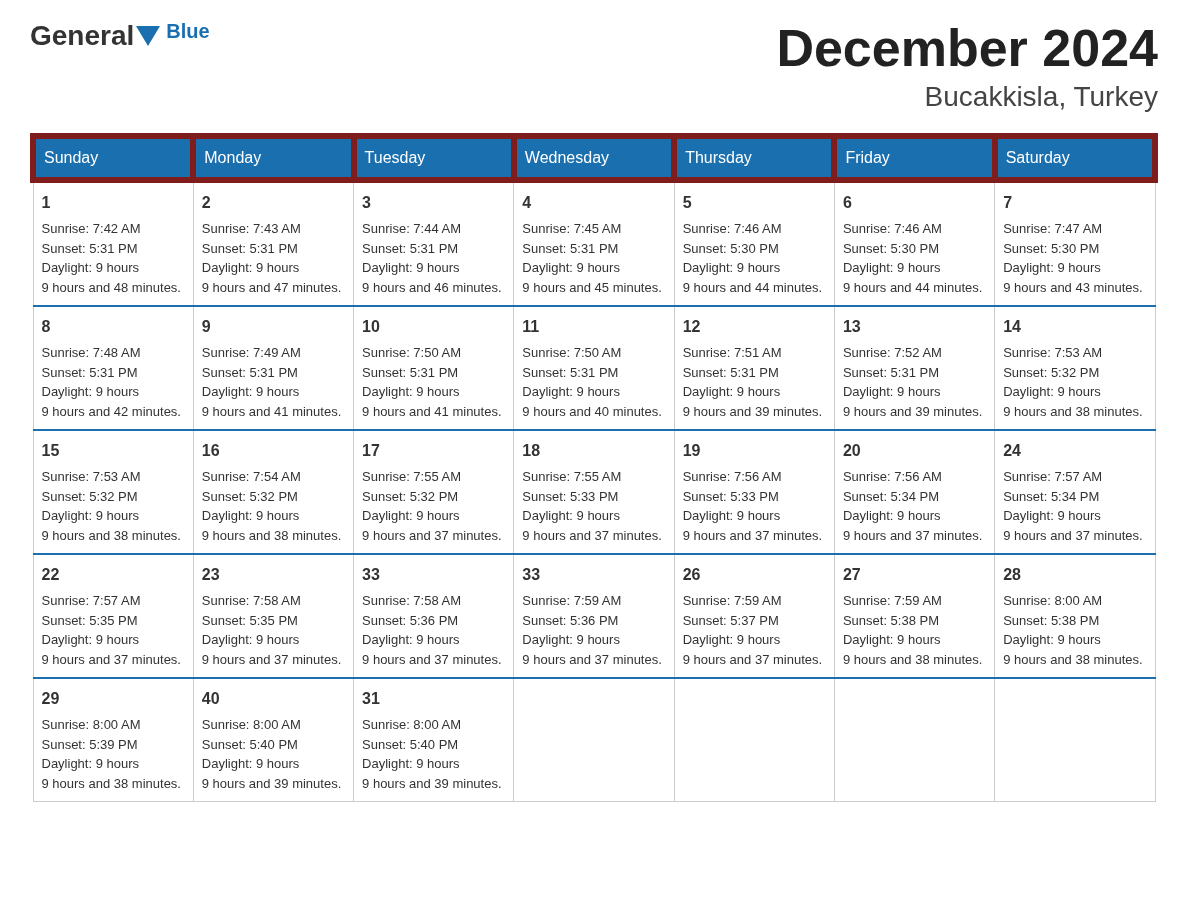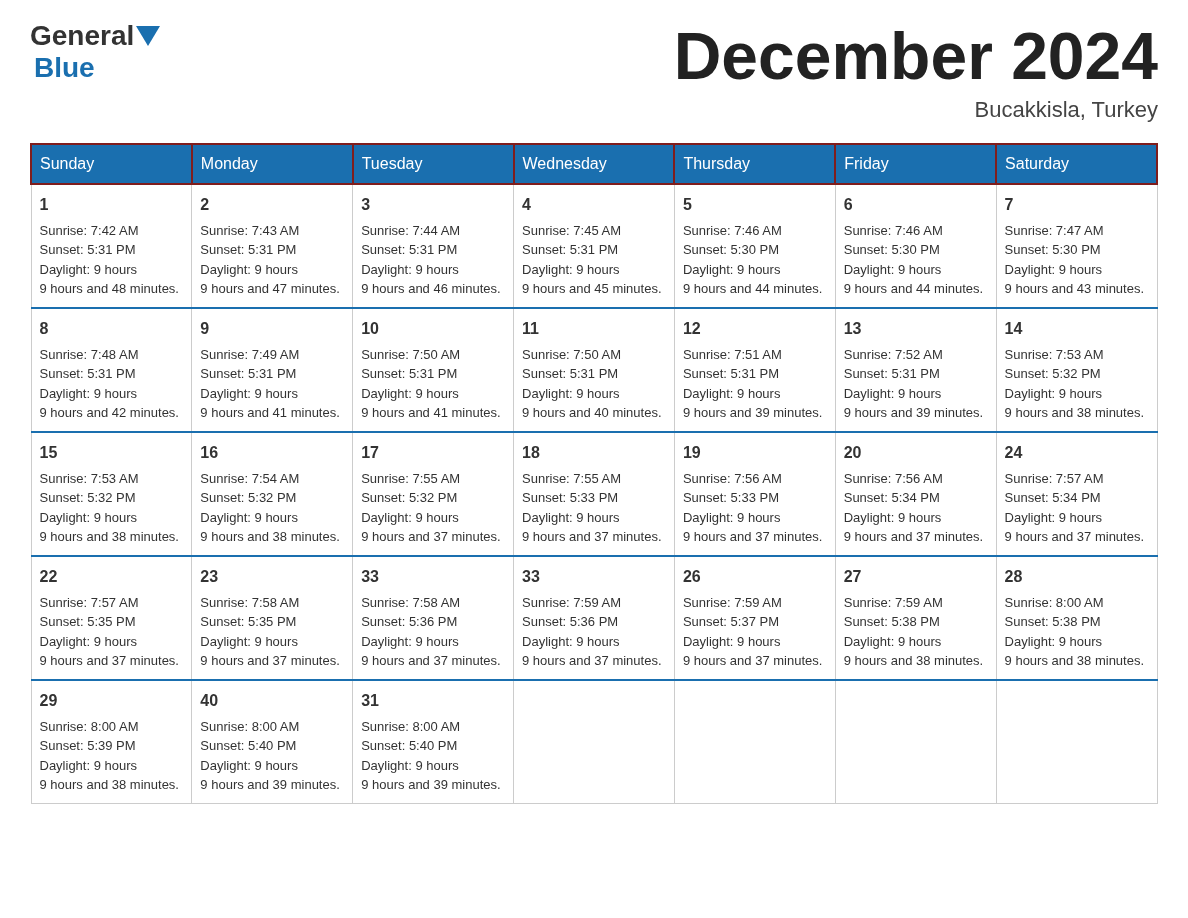--- a/index.html
+++ b/index.html
@@ -11,21 +11,21 @@
       min-height: 918px;
     }
     .header {
       display: flex;
       justify-content: space-between;
       align-items: flex-start;
       margin-bottom: 20px;
     }
     .logo {
       display: flex;
-      flex-direction: column;
+      flex-direction: row;
       align-items: flex-start;
     }
     .logo-text {
       font-size: 28px;
       font-weight: bold;
       color: #333;
       display: flex;
       align-items: center;
       gap: 0;
     }
@@ -38,43 +38,43 @@
       border-right: 12px solid transparent;
       border-top: 20px solid #1a6faf;
       margin: 0 2px;
       vertical-align: middle;
     }
     .logo-blue { color: #1a6faf; }
     .title-section {
       text-align: right;
     }
     .month-title {
-      font-size: 66px;
+      font-size: 52px;
       font-weight: bold;
       color: #222;
       line-height: 1.1;
     }
     .location {
-      font-size: 22px;
+      font-size: 28px;
       color: #444;
       margin-top: 4px;
     }
     table {
       width: 100%;
       border-collapse: collapse;
       table-layout: fixed;
     }
     thead tr th {
       background-color: #1a6faf;
       color: #fff;
       padding: 10px 8px;
       text-align: left;
       font-size: 16px;
       font-weight: normal;
-      border: 2px solid #7f1d1d;
+      border: 6px solid #7f1d1d;
     }
     tbody tr td {
       vertical-align: top;
       padding: 8px;
       border: 1px solid #ccc;
       font-size: 13px;
       color: #333;
       line-height: 1.5;
       min-height: 100px;
     }
@@ -98,21 +98,21 @@
 </head>
 <body>
 
 <div class="header">
   <div class="logo">
     <div class="logo-text">
       <span class="logo-general">General</span>
       <span class="logo-triangle"></span>
     </div>
     <div style="margin-left:4px;">
-      <span class="logo-blue" style="font-size:28px;font-weight:bold;">Blue</span>
+      <span class="logo-blue" style="font-size:20px;font-weight:bold;">Blue</span>
     </div>
   </div>
   <div class="title-section">
     <div class="month-title">December 2024</div>
     <div class="location">Bucakkisla, Turkey</div>
   </div>
 </div>
 
 <table>
   <thead>

